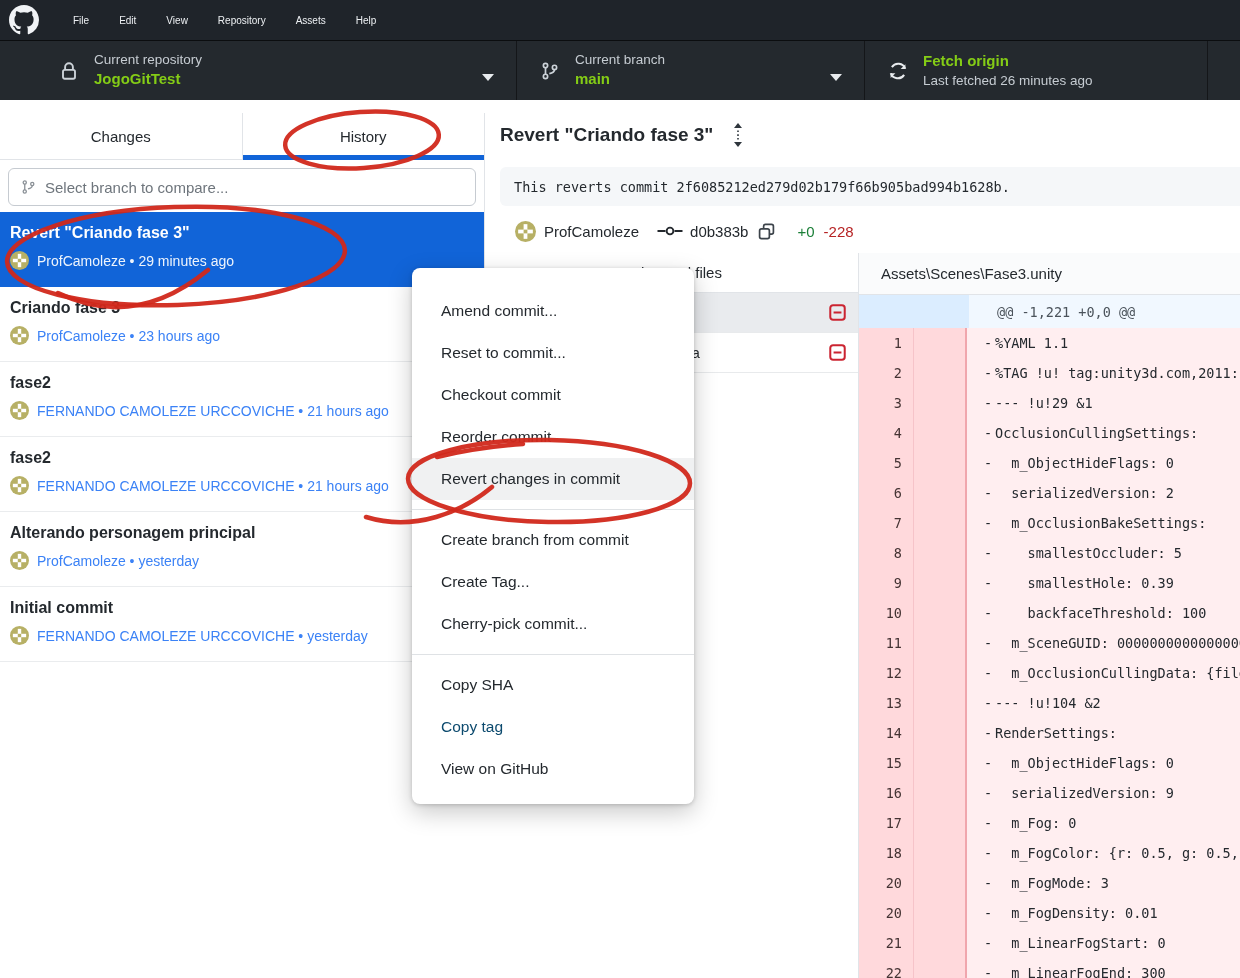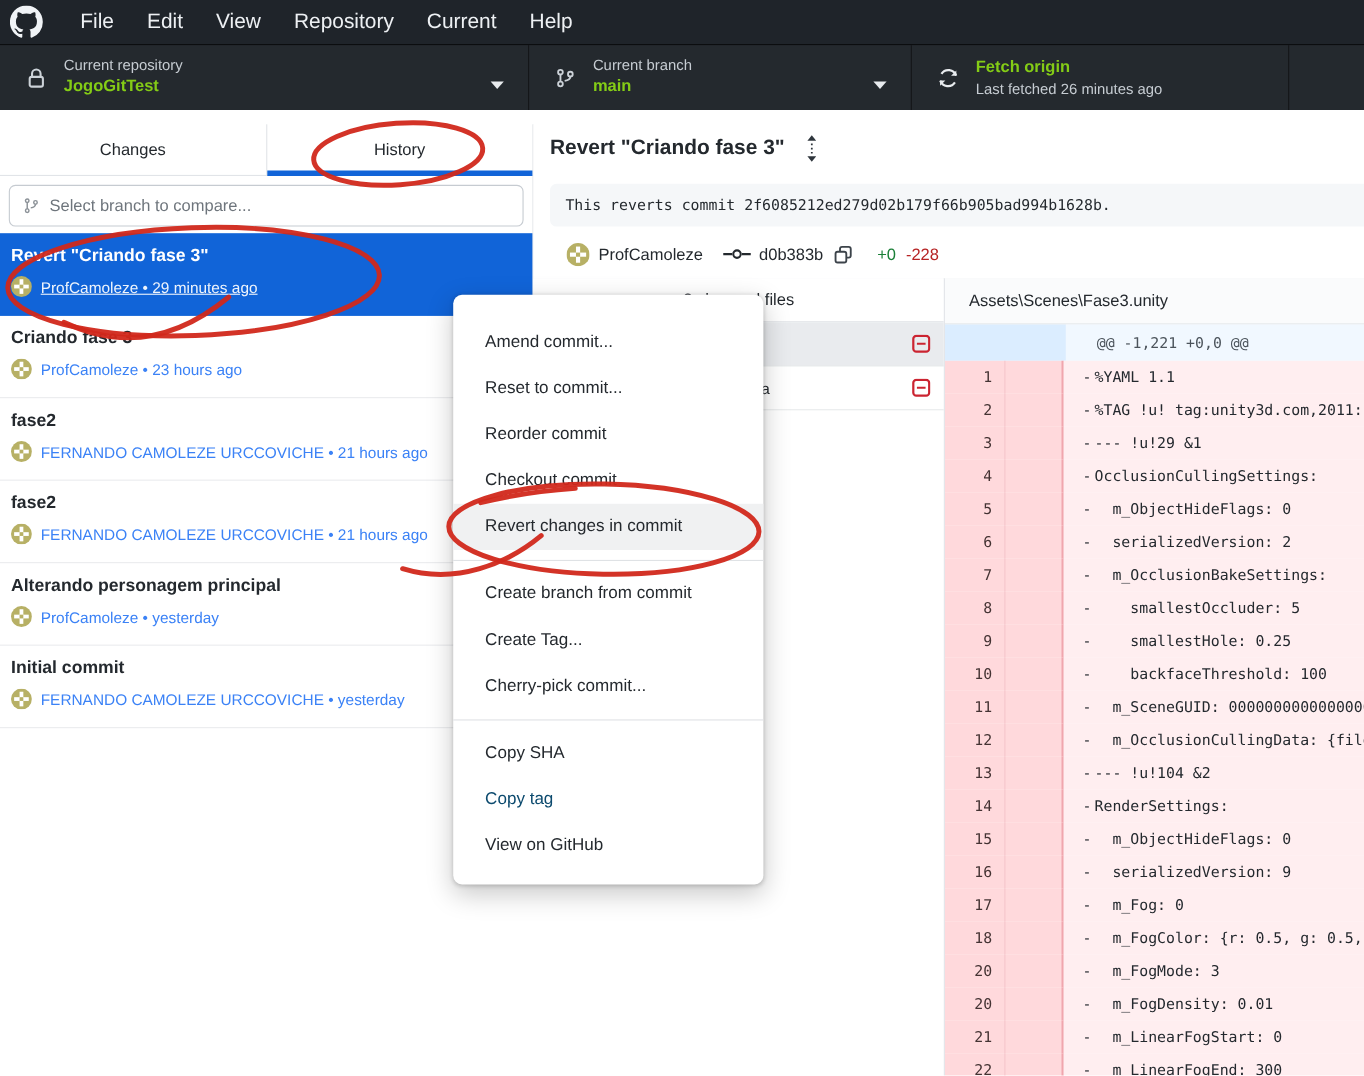--- a/index.html
+++ b/index.html
@@ -5,25 +5,25 @@
   * { box-sizing: border-box; margin: 0; padding: 0; }
   html,body { background:#fff; }
   body { font-family: "Liberation Sans", sans-serif; }
   .app { position:relative; width:1240px; height:978px; overflow:hidden; background:#fff; }
 
   
   .titlebar { position:absolute; left:0; top:0; width:1240px; height:40px;
     background:#1f242a; display:flex; align-items:center; }
   .gh-logo { width:32px; height:32px; margin-left:8px; display:flex; align-items:center; justify-content:center; }
   #menubar { display:flex; margin-left:18px; }
-  .menu-item { color:#edf0f3; font-size:19px; padding:9px 15px; cursor:default; }
+  .menu-item { color:#edf0f3; font-size:10px; padding:9px 15px; cursor:default; }
 
   
   .toolbar { position:absolute; left:0; top:40px; width:1240px; height:60px;
-    background:#24292e; border-top:1px solid #0b0d0f; display:flex; }
+    background:#24292e; border-top:1px solid #0b0d0f; display:flex;padding-left:36px; }
   .tb-section { position:relative; height:100%; display:flex; align-items:center;
     border-right:1px solid #141619; padding-left:22px; }
   .tb-repo { width:481px; } .tb-branch { width:348px; } .tb-fetch { width:343px; }
   .tb-icon { width:22px; display:flex; align-items:center; justify-content:center; margin-right:14px; }
   .tb-text { display:flex; flex-direction:column; line-height:1.35; }
   .tb-label { color:#c6ccd2; font-size:13.5px; }
   .tb-value { color:#84cc16; font-size:15px; font-weight:bold; }
   .caret { position:absolute; right:22px; top:33px; width:0; height:0;
     border-left:6px solid transparent; border-right:6px solid transparent; border-top:7px solid #e8ebee; }
 
@@ -38,21 +38,21 @@
     border:1px solid #c6cbd1; border-radius:6px; display:flex; align-items:center; padding-left:12px; }
   .cmp-icon { margin-right:9px; display:flex; }
   .cmp-placeholder { color:#6e757c; font-size:15px; }
   #commit-list { position:absolute; left:0; top:99px; width:484px; }
   .commit-row { height:75px; padding:12px 10px 0 10px; border-bottom:1px solid #eaecee; position:relative; }
   .commit-row .c-title { font-size:16px; font-weight:bold; color:#24292e; white-space:nowrap; overflow:hidden; }
   .commit-row .c-meta { display:flex; align-items:center; margin-top:9px; font-size:14px; color:#3b82f6; white-space:nowrap; overflow:hidden; }
   .commit-row .c-meta .avatar { margin-right:8px; flex:none; }
   .commit-row.selected { background:var(--accent); border-bottom-color:var(--accent); }
   .commit-row.selected .c-title { color:#fff; }
-  .commit-row.selected .c-meta { color:#eef4fc;text-decoration:underline; }
+  .commit-row.selected .c-meta { color:#eef4fc; }
   .avatar { width:19px; height:19px; border-radius:50%; display:inline-block; }
 
   
   .main-panel { position:absolute; left:485px; top:113px; width:755px; height:865px; background:#fff; }
   .detail-header { position:absolute; left:15px; top:9px; display:flex; align-items:center; }
   .detail-header h1 { font-size:19px; font-weight:bold; color:#24292e; }
   .unfold { margin-left:18px; display:flex; cursor:pointer; }
   .desc-box { position:absolute; left:15px; top:54px; width:740px; height:39px; background:#f5f7f9;
     border-radius:6px 0 0 6px; display:flex; align-items:center; padding-left:14px;
     font-family:"DejaVu Sans Mono", monospace; font-size:13.5px; color:#24292e; white-space:pre; overflow:hidden; }
@@ -111,21 +111,21 @@
     <span class="gh-logo">
       <svg width="30" height="30" viewBox="0 0 16 16">
           <path fill="#f0f3f6" d="M8 0C3.58 0 0 3.58 0 8c0 3.54 2.29 6.53 5.47 7.59.4.07.55-.17.55-.38 0-.19-.01-.82-.01-1.49-2.01.37-2.53-.49-2.69-.94-.09-.23-.48-.94-.82-1.13-.28-.15-.68-.52-.01-.53.63-.01 1.08.58 1.23.82.72 1.21 1.87.87 2.33.66.07-.52.28-.87.51-1.07-1.78-.2-3.64-.89-3.64-3.95 0-.87.31-1.59.82-2.15-.08-.2-.36-1.02.08-2.12 0 0 .67-.21 2.2.82.64-.18 1.32-.27 2-.27s1.36.09 2 .27c1.53-1.04 2.2-.82 2.2-.82.44 1.1.16 1.92.08 2.12.51.56.82 1.27.82 2.15 0 3.07-1.87 3.75-3.65 3.95.29.25.54.73.54 1.48 0 1.07-.01 1.93-.01 2.2 0 .21.15.46.55.38A8.01 8.01 0 0 0 16 8c0-4.42-3.58-8-8-8z"></path>
         </svg>
     </span>
     <nav id="menubar">
         <span class="menu-item">File</span>
         <span class="menu-item">Edit</span>
         <span class="menu-item">View</span>
         <span class="menu-item">Repository</span>
-        <span class="menu-item">Current</span>
+        <span class="menu-item">Assets</span>
         <span class="menu-item">Help</span>
       </nav>
   </div>
 
   <div class="toolbar">
     <div class="tb-section tb-repo">
       <span class="tb-icon">
         <svg width="18" height="20" viewBox="0 0 16 18">
             <path d="M4.5 8V5.5a3.5 3.5 0 0 1 7 0V8" stroke="#ccd2d8" stroke-width="1.7" fill="none"></path>
             <rect x="2.6" y="8" width="10.8" height="8" rx="1.6" stroke="#ccd2d8" stroke-width="1.7" fill="none"></rect>
@@ -390,21 +390,21 @@
             <span class="code">
               <span class="marker">-</span>
               <span class="code-text">    smallestOccluder: 5</span>
             </span>
           </div>
           <div class="diff-row">
             <span class="ln">9</span>
             <span class="ln new"></span>
             <span class="code">
               <span class="marker">-</span>
-              <span class="code-text">    smallestHole: 0.25</span>
+              <span class="code-text">    smallestHole: 0.39</span>
             </span>
           </div>
           <div class="diff-row">
             <span class="ln">10</span>
             <span class="ln new"></span>
             <span class="code">
               <span class="marker">-</span>
               <span class="code-text">    backfaceThreshold: 100</span>
             </span>
           </div>
@@ -504,22 +504,22 @@
               <span class="code-text">  m_LinearFogEnd: 300</span>
             </span>
           </div>
         </div>
     </div>
   </div>
 
   <div id="context-menu" class="context-menu">
       <div class="cm-item">Amend commit...</div>
       <div class="cm-item">Reset to commit...</div>
+      <div class="cm-item">Checkout commit</div>
       <div class="cm-item">Reorder commit</div>
-      <div class="cm-item">Checkout commit</div>
       <div class="cm-item highlight">Revert changes in commit</div>
       <div class="cm-sep"></div>
       <div class="cm-item">Create branch from commit</div>
       <div class="cm-item">Create Tag...</div>
       <div class="cm-item">Cherry-pick commit...</div>
       <div class="cm-sep"></div>
       <div class="cm-item">Copy SHA</div>
       <div class="cm-item disabled">Copy tag</div>
       <div class="cm-item">View on GitHub</div>
     </div>

